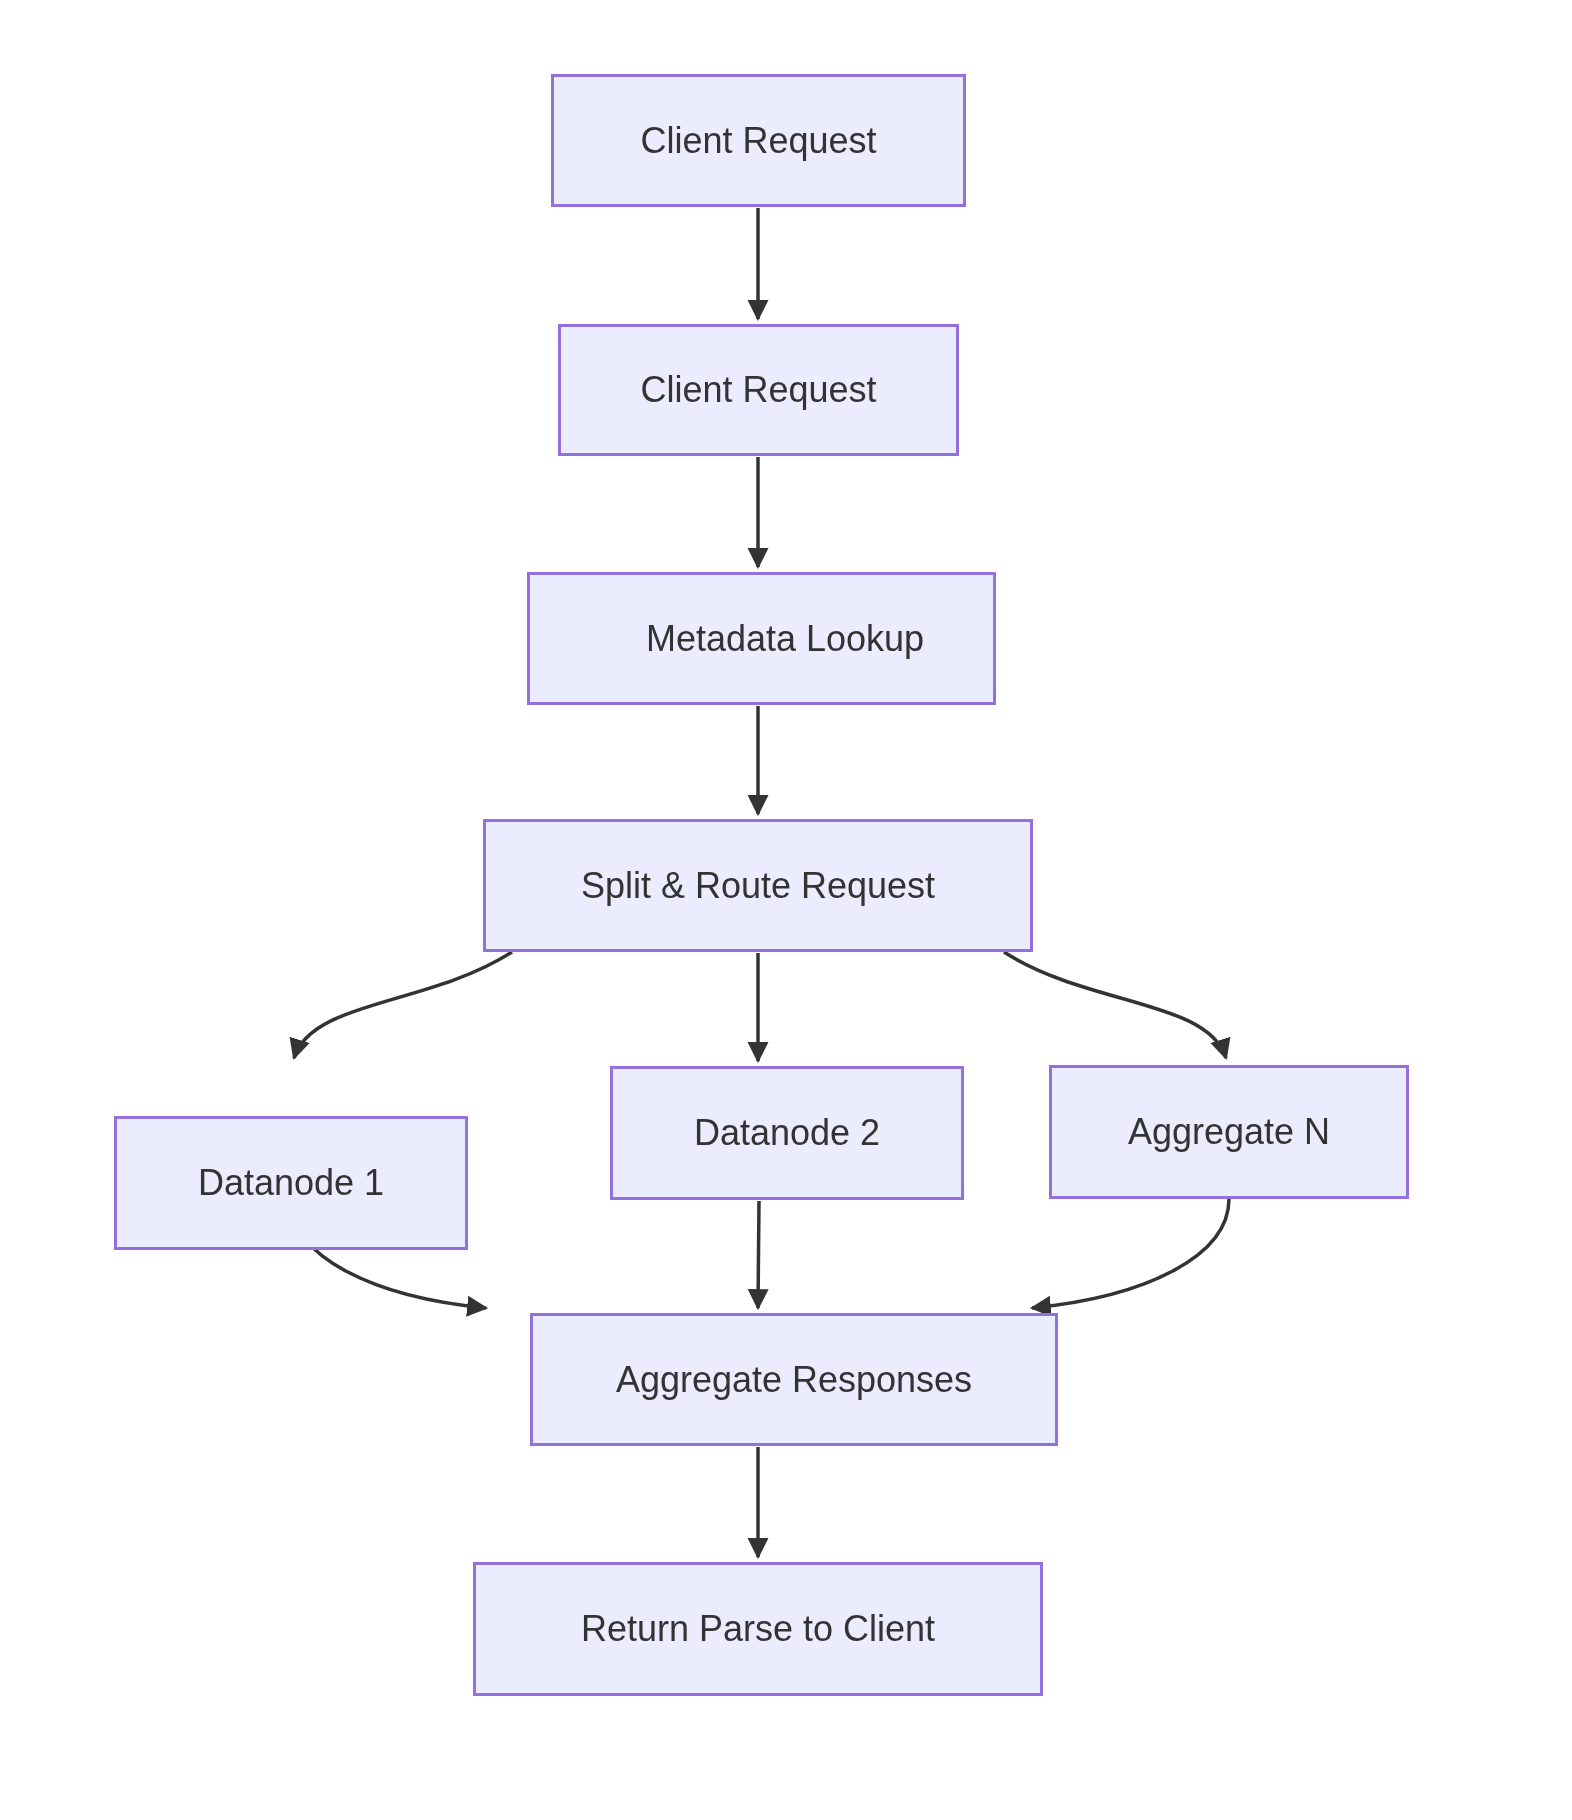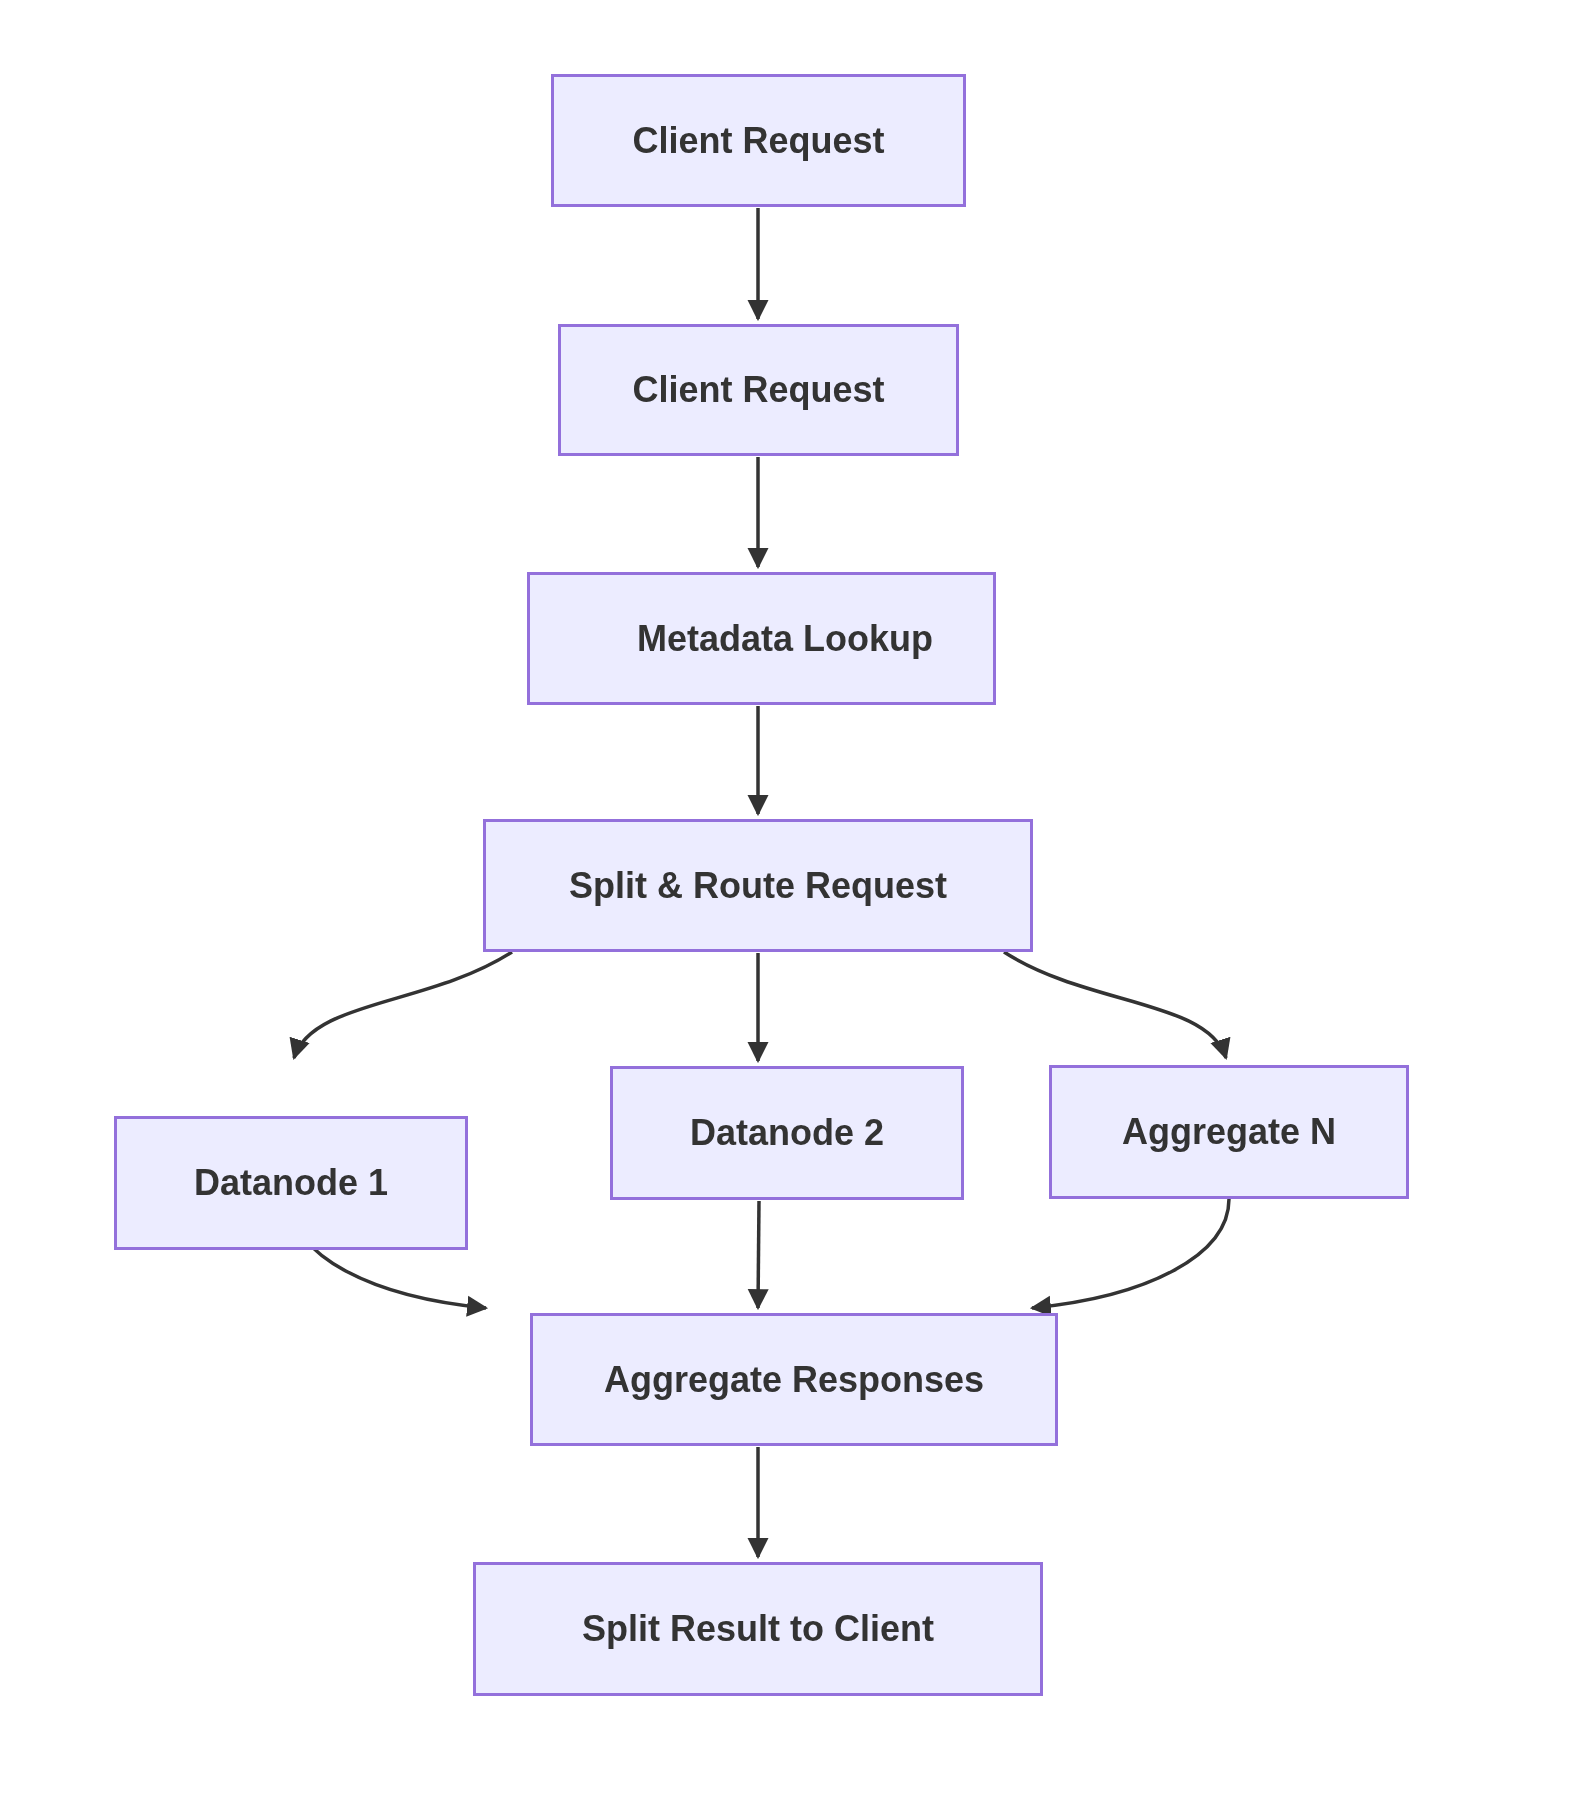--- a/index.html
+++ b/index.html
@@ -7,21 +7,20 @@
     padding: 0;
     background: #ffffff;
   }
   #canvas {
     position: relative;
     width: 1444px;
     height: 1820px;
     background: #ffffff;
     font-family: "Liberation Sans", "DejaVu Sans", sans-serif;
     overflow: hidden;
-    font-weight: bold;
   }
   #edge-layer {
     position: absolute;
     left: 0;
     top: 0;
     width: 1572px;
     height: 1820px;
     pointer-events: none;
   }
   .edge {
@@ -102,16 +101,16 @@
 
   <div class="node" style="left:1049px; top:1065px; width:360px; height:134px;">
     <span>Aggregate N</span>
   </div>
 
   <div class="node" style="left:494px; top:1313px; width:528px; height:133px;margin-left:36px;">
     <span>Aggregate Responses</span>
   </div>
 
   <div class="node" style="left:473px; top:1562px; width:570px; height:134px;">
-    <span>Split Result to Client</span>
+    <span>Return Parse to Client</span>
   </div>
 
 </div>
 
 </body></html>

